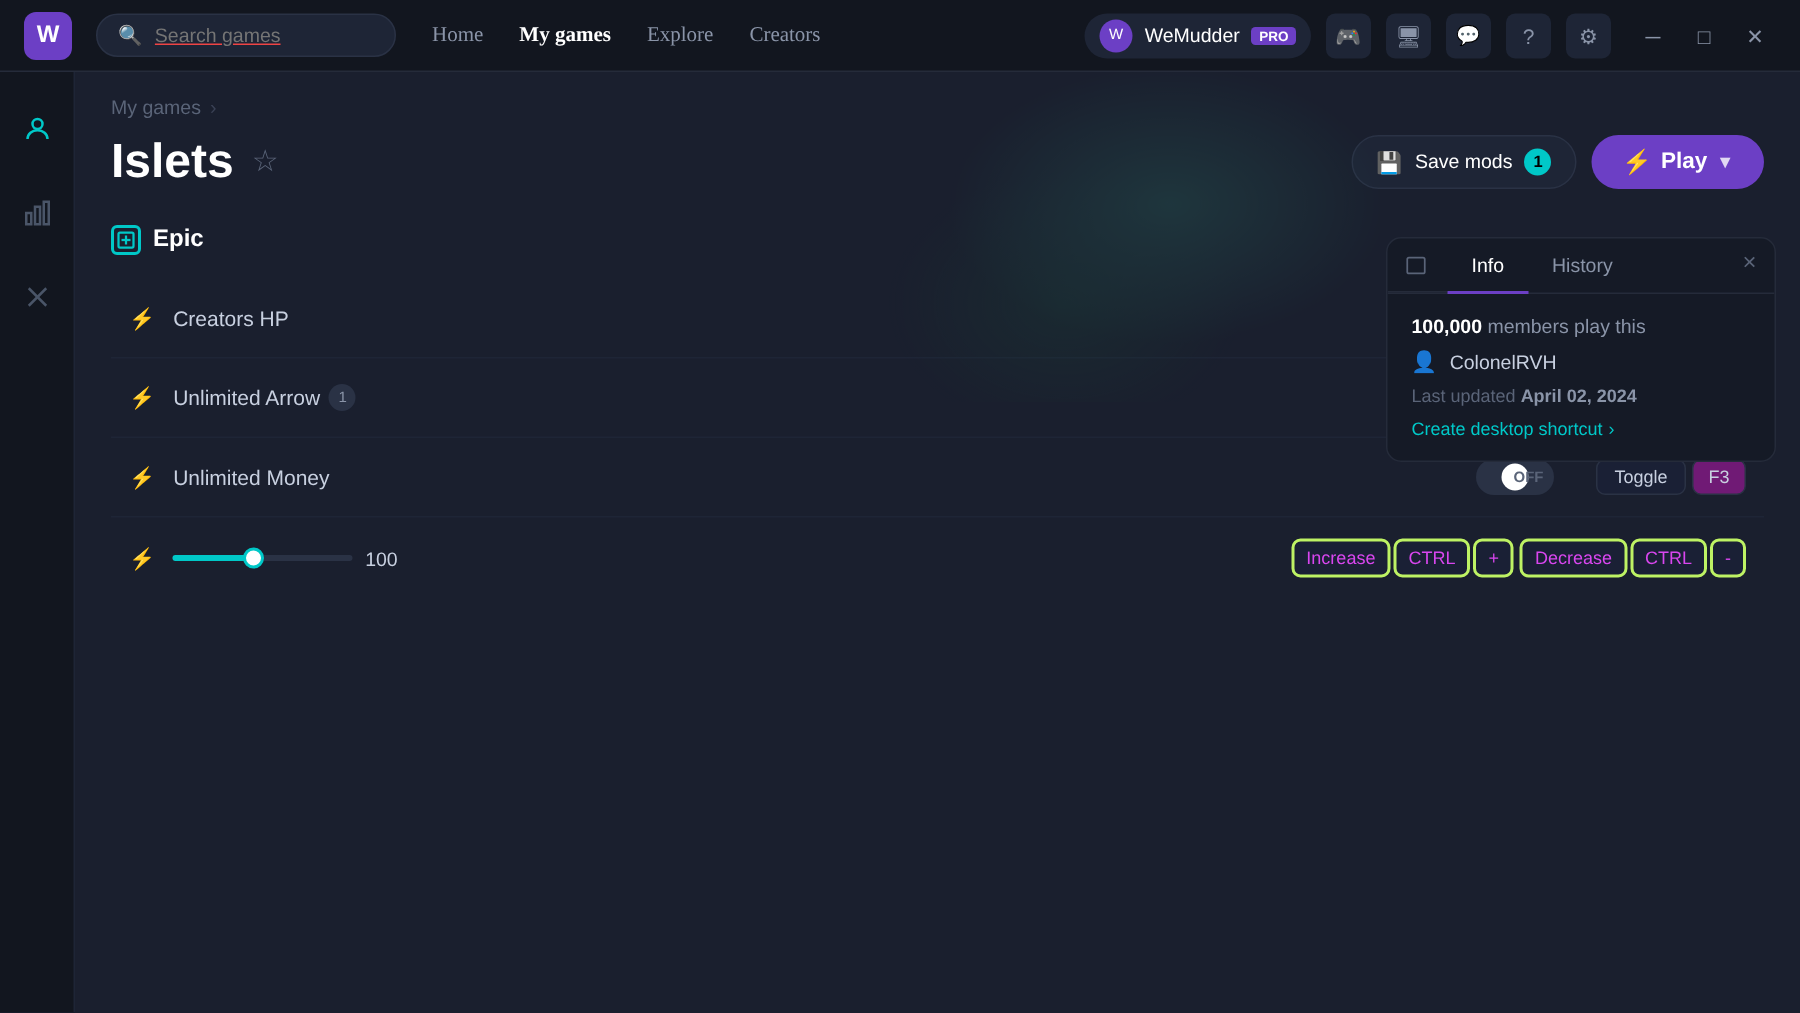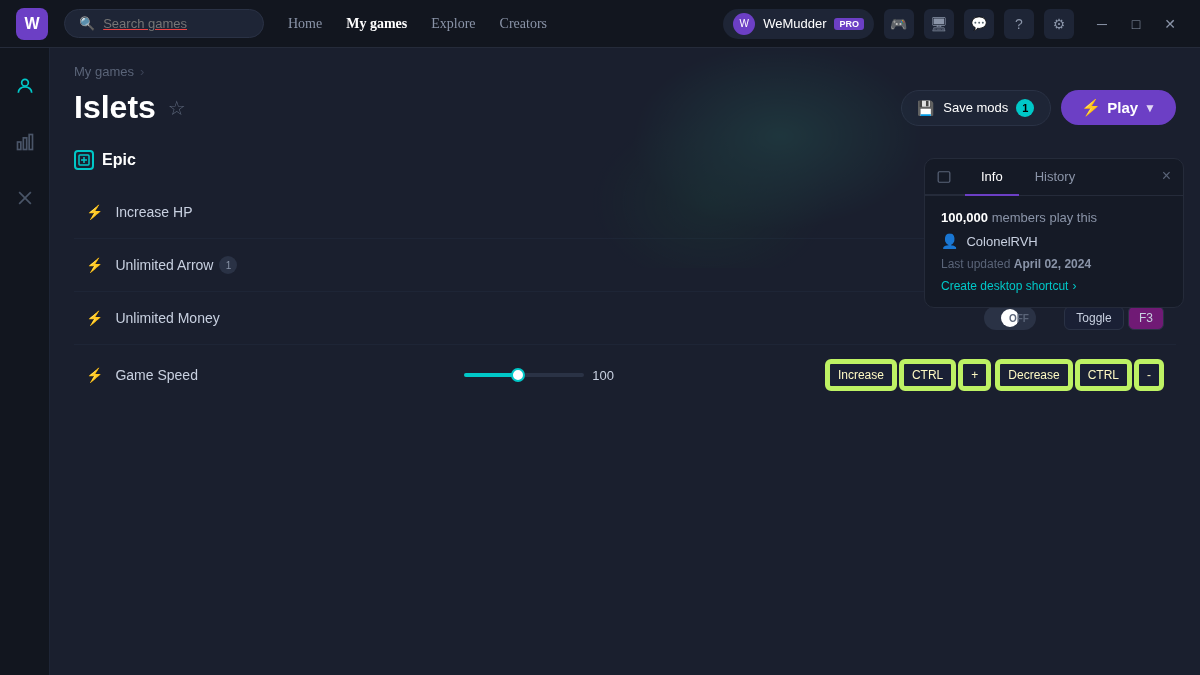--- a/index.html
+++ b/index.html
@@ -448,25 +448,25 @@
     }
 
     .speed-btn-group {
       display: flex;
       align-items: center;
       gap: 2px;
     }
 
     .speed-btn {
       background: #1a2035;
-      border: 5px solid #bef264;
+      border: 2px solid #bef264;
       border-radius: 6px;
       padding: 4px 8px;
       font-size: 12px;
-      color: #fef9c3;
+      color: #d946ef;
       cursor: pointer;
     }
 
     
     .info-panel {
       position: absolute;
       right: 16px;
       top: 110px;
       width: 260px;
       background: #151a26;
@@ -663,21 +663,21 @@
           <line x1="3" y1="6" x2="9" y2="6"></line>
         </svg>
       </div>
       <span class="section-title">Epic</span>
     </div>
 
     <div class="mod-list">
 
       <div class="mod-row">
         <span class="mod-lightning">⚡</span>
-        <span class="mod-name">Increase HP</span>
+        <span class="mod-name">Creators HP</span>
         <div class="toggle on">
           <span style="position:absolute;left:7px;font-size:10px;font-weight:700;color:#fff;">ON</span>
           <div class="toggle-knob"></div>
         </div>
         <div class="key-group">
           <button class="key-btn toggle-btn">Toggle</button>
           <button class="key-btn">F1</button>
         </div>
       </div>
 
@@ -705,21 +705,20 @@
           <span style="position:absolute;right:7px;font-size:10px;font-weight:700;color:#5a6478;">OFF</span>
         </div>
         <div class="key-group">
           <button class="key-btn toggle-btn">Toggle</button>
           <button class="key-btn">F3</button>
         </div>
       </div>
 
       <div class="mod-row">
         <span class="mod-lightning">⚡</span>
-        <span class="mod-name">Game Speed</span>
         <div class="slider-container">
           <div class="slider-track">
             <div class="slider-fill"></div>
             <div class="slider-thumb"></div>
           </div>
           <span class="slider-value">100</span>
         </div>
         <div class="speed-controls">
           <div class="speed-btn-group">
             <button class="speed-btn">Increase</button>

